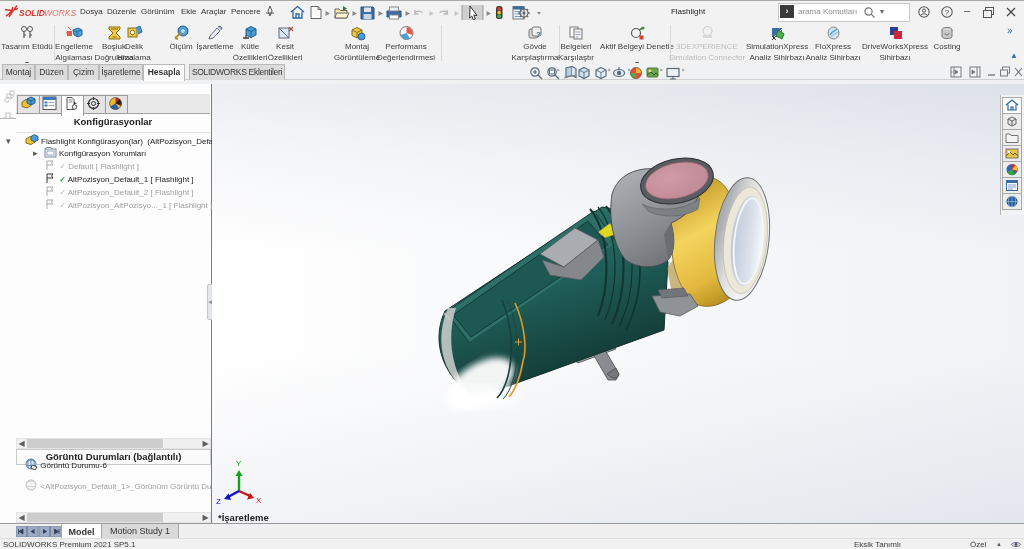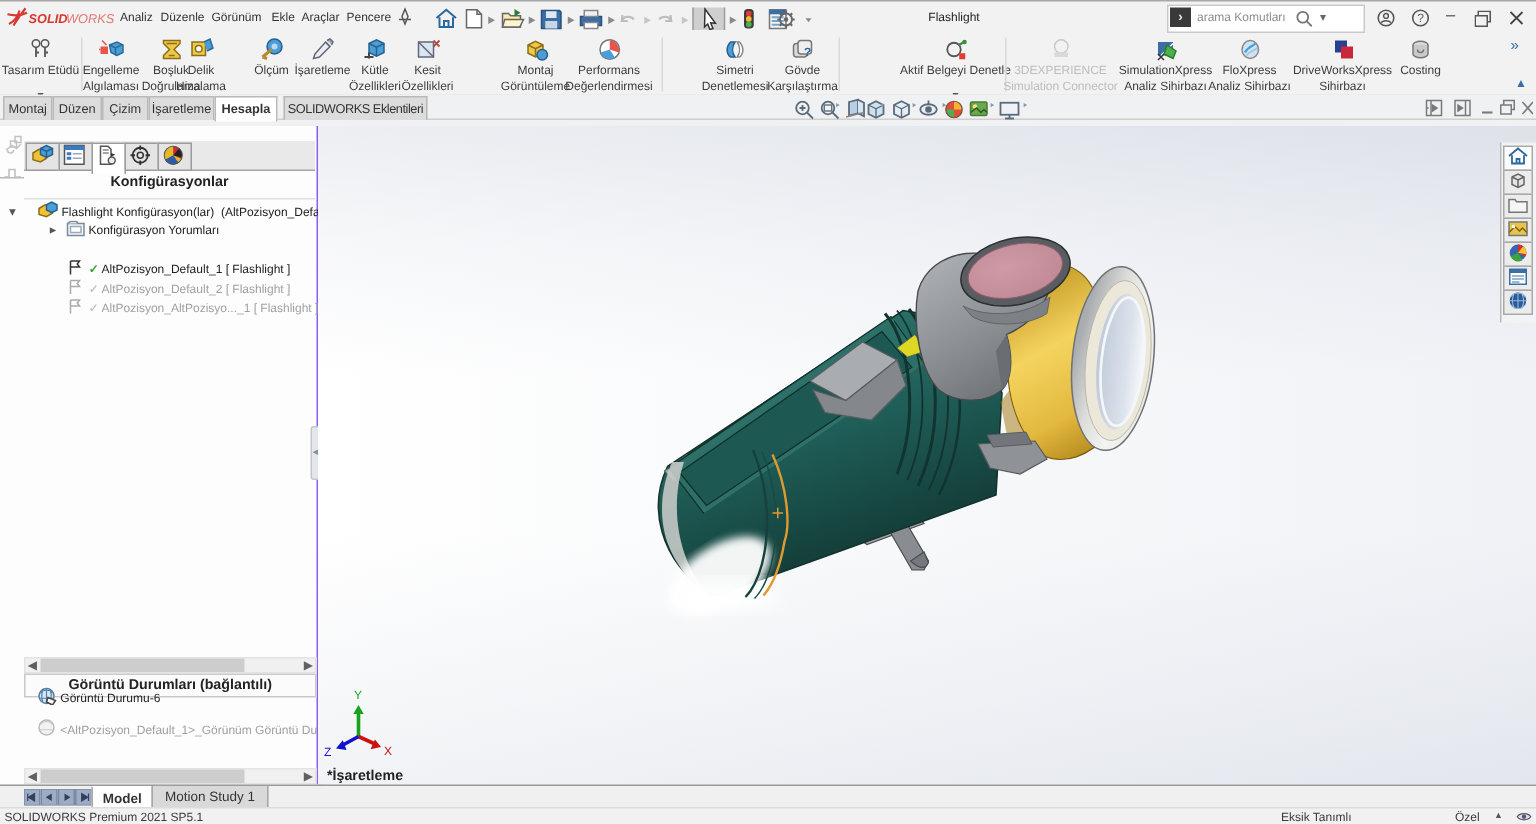--- a/index.html
+++ b/index.html
@@ -37,21 +37,21 @@
 </style>
 </head>
 <body>
 <div class="abs" id="titlebar">
 
   <svg class="abs" style="left:4px;top:3px" width="80" height="16" viewBox="0 0 80 16">
     <path d="M2 12 C6 10 8 7 9 3 M1 5.5 C5 6.5 10 6.5 14 4.5 M13 1.5 C10 5.5 7 9.5 5 13" stroke="#d7372f" stroke-width="1.4" fill="none"></path>
     <text x="15" y="11.5" font-size="8.5" font-weight="bold" font-style="italic" fill="#d7372f" font-family="Liberation Sans">SOLID</text>
     <text x="40" y="11.5" font-size="8.5" font-style="italic" fill="#e2766f" font-family="Liberation Sans">WORKS</text>
   </svg>
-  <div class="abs menu" style="left:80px">Analiz</div>
+  <div class="abs menu" style="left:80px">Dosya</div>
   <div class="abs menu" style="left:107px">Düzenle</div>
   <div class="abs menu" style="left:141px">Görünüm</div>
   <div class="abs menu" style="left:181px">Ekle</div>
   <div class="abs menu" style="left:201px">Araçlar</div>
   <div class="abs menu" style="left:231px">Pencere</div>
   <svg class="abs" style="left:264px;top:4px" width="12" height="14" viewBox="0 0 12 14">
       <path d="M6 1 L8 6 L6 11 L4 6 Z M2 8 L10 8" stroke="#555" stroke-width="1" fill="none"></path>
     </svg>
 
   <svg class="abs" style="left:289px;top:4px" width="250" height="15" viewBox="0 0 250 15">
@@ -97,21 +97,21 @@
   </svg>
   <svg class="abs" style="left:517px;top:5px" width="26" height="14" viewBox="0 0 26 14">
     <circle cx="7" cy="7" r="4" stroke="#666" stroke-width="1.2" fill="none"></circle>
     <circle cx="7" cy="7" r="1.5" fill="#666"></circle>
     <g stroke="#666" stroke-width="1.4">
         <path d="M7 1.2 v2 M7 10.8 v2 M1.2 7 h2 M10.8 7 h2 M2.9 2.9 l1.4 1.4 M9.7 9.7 l1.4 1.4 M11.1 2.9 l-1.4 1.4 M4.3 9.7 l-1.4 1.4"></path>
       </g>
     <path d="M20 6 l4.5 0 -2.25 3 z" fill="#8a8a8a" transform="scale(0.9) translate(2.2,0.8)"></path>
   </svg>
 
-  <div class="abs" style="left:586px;top:0;width:100px;text-align:center;height:22px;line-height:22px;font-size:8px;color:#222">Flashlight</div>
+  <div class="abs" style="left:638px;top:0;width:100px;text-align:center;height:22px;line-height:22px;font-size:8px;color:#222">Flashlight</div>
 
   <div class="abs" style="left:778px;top:2px;width:130px;height:17px;background:#fff;border:1px solid #c9c9c9;">
     <div class="abs" style="left:1px;top:1px;width:14px;height:13px;background:#3a3a3a;color:#e8e8e8;font-size:9px;line-height:13px;text-align:center;font-weight:bold">›</div>
     <div class="abs" style="left:19px;top:0;font-size:8px;line-height:16px;color:#8d8d8d">arama Komutları</div>
     <svg class="abs" style="left:84px;top:2px" width="13" height="13" viewBox="0 0 13 13">
         <circle cx="5.5" cy="5.5" r="3.6" stroke="#777" stroke-width="1.2" fill="none"></circle>
         <path d="M8.2 8.2 L11.5 11.5" stroke="#777" stroke-width="1.2"></path>
       </svg>
     <div class="abs" style="left:101px;top:0;font-size:8px;color:#666;line-height:16px">▾</div>
   </div>
@@ -210,36 +210,37 @@
   </div>
   <div class="rbtn" style="left:360px;width:92px">
     <svg class="ric" viewBox="0 0 17 16">
         <circle cx="8.5" cy="8" r="6.5" fill="#fff" stroke="#777"></circle>
         <path d="M8.5 8 L8.5 2 A6.5 6.5 0 0 1 14.5 10 Z" fill="#e8554d"></path>
         <path d="M8.5 8 L2.5 10 A6.5 6.5 0 0 0 12 13.5 Z" fill="#4a9dd6"></path>
       </svg>
     Performans<br>Değerlendirmesi
   </div>
   <div class="rsep" style="left:441px"></div>
-  <div class="rbtn" style="left:445px;width:90px">
-    <svg class="ric" viewBox="0 0 17 16">
-        <path d="M5 3 C2 6 2 11 5 13 L8 13 C6 10 6 6 8 3 Z" fill="#4a9dd6" stroke="#27608c"></path>
-        <path d="M11 3 C14 6 14 11 11 13 L9.5 13 C11.5 10 11.5 6 9.5 3 Z" fill="#fff" stroke="#888"></path>
-      </svg>
-    Simetri<br>Denetlemesi
-  </div>
   <div class="rbtn" style="left:490px;width:90px">
     <svg class="ric" viewBox="0 0 17 16">
         <rect x="2" y="4" width="9" height="9" rx="2" fill="#d9d9d9" stroke="#777"></rect>
         <rect x="5" y="2" width="9" height="9" rx="2" fill="#efefef" stroke="#777"></rect>
         <text x="9" y="12" font-size="8" fill="#2a66a0" font-weight="bold">?</text>
       </svg>
     Gövde<br>Karşılaştırma
   </div>
   <div class="rsep" style="left:559px"></div>
+  <div class="rbtn" style="left:531px;width:90px">
+    <svg class="ric" viewBox="0 0 17 16">
+        <rect x="2" y="2" width="8" height="10" fill="#fff" stroke="#777"></rect>
+        <rect x="6" y="4" width="8" height="10" fill="#f4f4f4" stroke="#777"></rect>
+        <path d="M7.5 7 h5 M7.5 9.5 h5 M7.5 12 h3" stroke="#9ab"></path>
+      </svg>
+    Belgeleri<br>Karşılaştır
+  </div>
   <div class="rbtn" style="left:592px;width:90px">
     <svg class="ric" viewBox="0 0 17 16">
         <circle cx="7" cy="8" r="4.5" fill="none" stroke="#555" stroke-width="1.2"></circle>
         <path d="M10 5 L14 3" stroke="#3d8a3d" stroke-width="1.5"></path>
         <circle cx="14" cy="3" r="1.5" fill="#3d8a3d"></circle>
         <rect x="10.5" y="10.5" width="4" height="4" fill="#e03c31"></rect>
       </svg>
     Aktif Belgeyi Denetle
     <div style="margin-top:6px;font-size:8px;color:#555">▾</div>
   </div>
@@ -414,20 +415,26 @@
     Flashlight Konfigürasyon(lar)&nbsp; (AltPozisyon_Defa
   </div>
   <div class="trow" style="top:63px;left:33px">
     <span style="color:#555;font-size:9px">▸</span>
     <svg width="13" height="11" viewBox="0 0 13 11" style="vertical-align:-2px;margin-left:4px">
         <rect x="1" y="2" width="11" height="8" fill="#f5f6f7" stroke="#7a8a99"></rect>
         <path d="M1 2 l2 -1.5 4 0 1 1.5" fill="#dde3e8" stroke="#7a8a99"></path>
         <rect x="3" y="4" width="7" height="4" fill="#fff" stroke="#9ab"></rect>
       </svg>
     Konfigürasyon Yorumları
+  </div>
+  <div class="trow grey" style="top:76px;left:45px">
+    <svg width="12" height="11" viewBox="0 0 12 11" style="vertical-align:-2px">
+        <path d="M2 1 v9 M2 1 h6 l-1.5 2 1.5 2 h-6" stroke="#aaa" fill="none"></path>
+      </svg>
+    <span style="color:#b5b5b5">✓</span> Default [ Flashlight ]
   </div>
   <div class="trow" style="top:89px;left:45px">
     <svg width="12" height="11" viewBox="0 0 12 11" style="vertical-align:-2px">
         <path d="M2 1 v9 M2 1 h6 l-1.5 2 1.5 2 h-6" stroke="#333" fill="none"></path>
       </svg>
     <span style="color:#2e9e2e;font-weight:bold">✓</span> AltPozisyon_Default_1 [ Flashlight ]
   </div>
   <div class="trow grey" style="top:102px;left:45px">
     <svg width="12" height="11" viewBox="0 0 12 11" style="vertical-align:-2px">
         <path d="M2 1 v9 M2 1 h6 l-1.5 2 1.5 2 h-6" stroke="#aaa" fill="none"></path>

